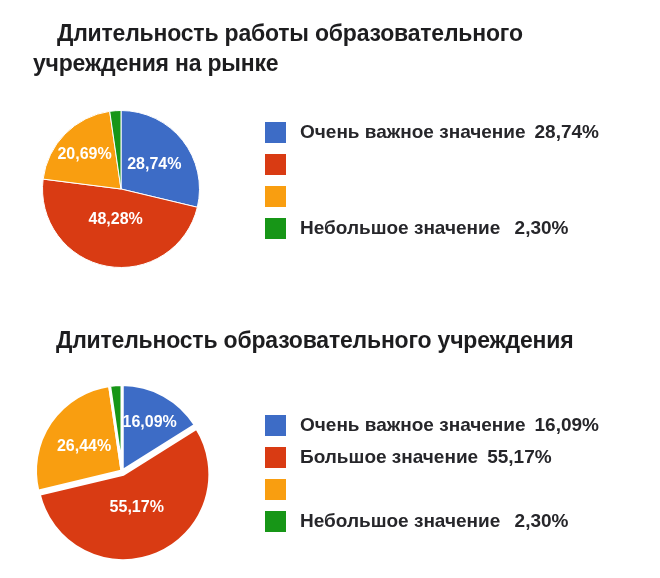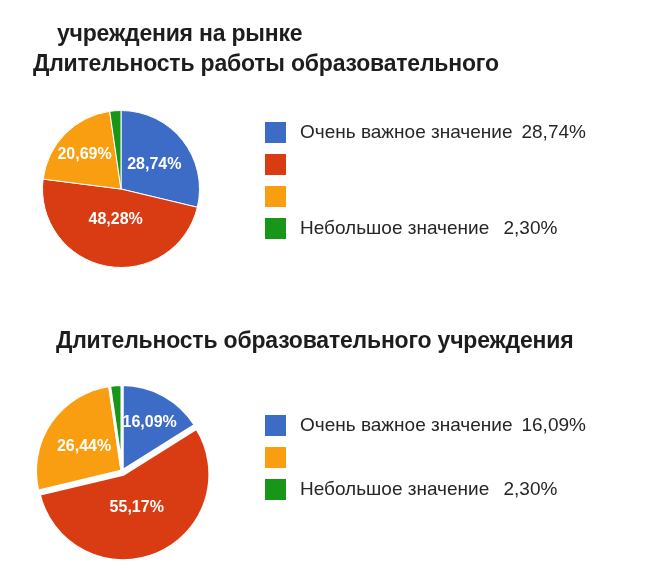--- a/index.html
+++ b/index.html
@@ -41,34 +41,34 @@
     height:22px;
     margin-bottom:10px;
   }
   .legend-swatch{
     width:21px;height:21px;
     flex:0 0 21px;
     margin-right:14px;
   }
   .legend-text{
     font-size:19px;
-    font-weight:normal;
+    font-weight:bold;
     color:#26262a;
     white-space:pre;
   }
   .legend-value{margin-left:9px;white-space:pre;}
 </style>
 </head>
 <body>
 
 <div class="page">
 
   <h2 class="chart-title title-1">
+    <span class="title-line">Длительность работы образовательного</span>
     <span class="title-line">учреждения на рынке</span>
-    <span class="title-line">Длительность работы образовательного</span>
   </h2>
 
   <svg class="pie-svg pie-1" width="200" height="195" viewBox="0 0 200 195">
       <path d="M 91 91 L 91 12.5 A 78.5 78.5 0 0 1 167.34583686311052 109.26371248326352 Z" fill="#3D6CC6" stroke="#ffffff" stroke-width="1" stroke-linejoin="round"></path>
       <text x="124.27896811027493" y="70.74314600879794" text-anchor="middle" class="pie-label">28,74%</text>
       <path d="M 91 91 L 167.34583686311052 109.26371248326352 A 78.5 78.5 0 0 1 13.12662206741777 81.10116121107049 Z" fill="#D93B13" stroke="#ffffff" stroke-width="1" stroke-linejoin="round"></path>
       <text x="85.64124990327136" y="126.34472179797946" text-anchor="middle" class="pie-label">48,28%</text>
       <path d="M 91 91 L 13.12662206741777 81.10116121107049 A 78.5 78.5 0 0 1 79.69627606253204 13.318111344113717 Z" fill="#F99E10" stroke="#ffffff" stroke-width="1" stroke-linejoin="round"></path>
       <text x="54.59550635843413" y="61.247189373404645" text-anchor="middle" class="pie-label">20,69%</text>
       <path d="M 91 91 L 79.69627606253204 13.318111344113717 A 78.5 78.5 0 0 1 91.00000000000011 12.5 Z" fill="#179617" stroke="#ffffff" stroke-width="1" stroke-linejoin="round"></path>
@@ -104,20 +104,24 @@
       <text x="56.05013910026666" y="74.27895642298138" text-anchor="middle" class="pie-label">26,44%</text>
       <path d="M 94 94 L 81.54306730923018 8.401665740870698 A 86.5 86.5 0 0 1 93.99999999999999 7.5 Z" fill="#179617" stroke="#ffffff" stroke-width="3" stroke-linejoin="round"></path>
     </svg>
 
   <div class="legend legend-2">
     <div class="legend-row">
       <span class="legend-swatch" style="background: rgb(61, 108, 198);"></span>
       <span class="legend-text"><span>Очень важное значение</span><span class="legend-value">16,09%</span></span>
     </div>
     <div class="legend-row">
+      <span class="legend-swatch" style="background: rgb(217, 59, 19);"></span>
+      <span class="legend-text"><span>Большое значение</span><span class="legend-value">55,17%</span></span>
+    </div>
+    <div class="legend-row">
       <span class="legend-swatch" style="background: rgb(249, 158, 16);"></span>
     </div>
     <div class="legend-row">
       <span class="legend-swatch" style="background: rgb(23, 150, 23);"></span>
       <span class="legend-text"><span>Небольшое значение</span><span class="legend-value"> 2,30%</span></span>
     </div>
   </div>
 
 </div>
 

